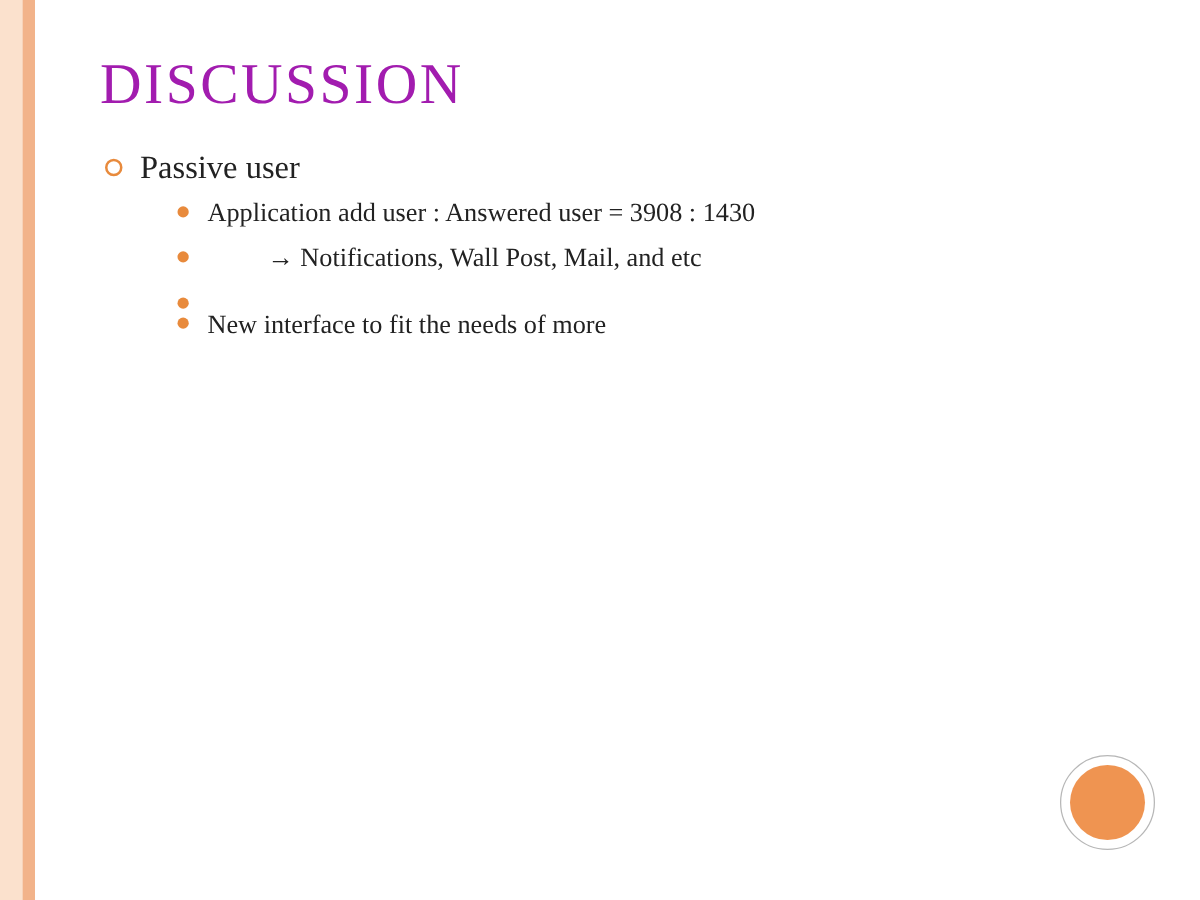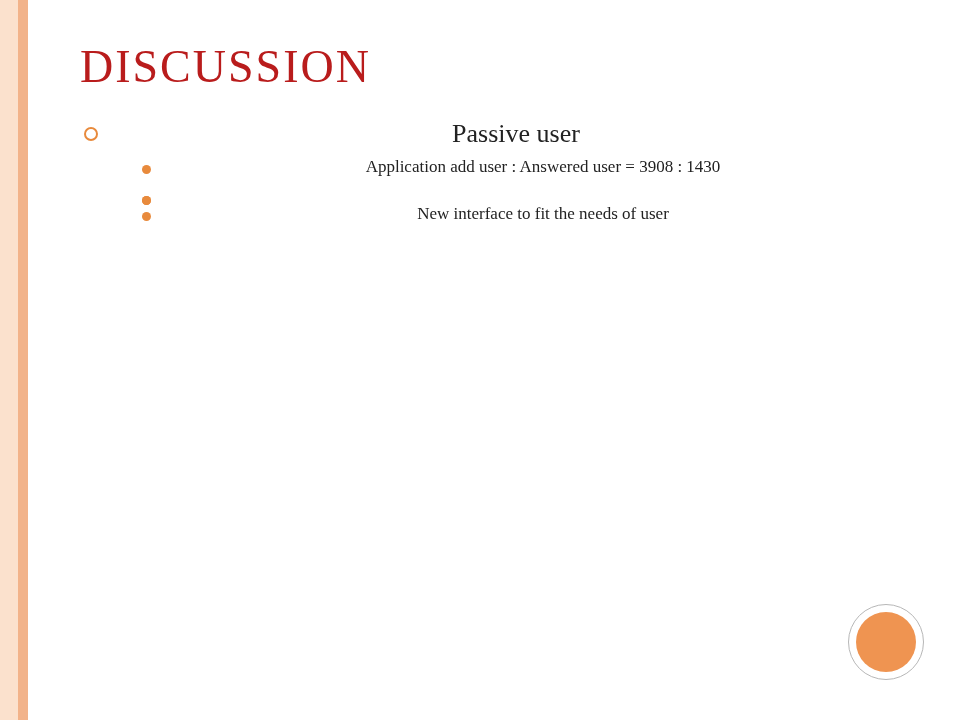--- a/index.html
+++ b/index.html
@@ -23,52 +23,51 @@
     background: #f2b38a;
   }
   .content {
     position: absolute;
     left: 80px; top: 40px; right: 40px;
   }
   .title {
     font-size: 46px;
     font-weight: 400;
     letter-spacing: 2px;
-    color: #b91c1c;
+    color: #a21caf;
     margin-bottom: 26px;
   }
   .list-l1 {
     list-style: none;
     padding-left: 4px;
   }
   .list-l1 > li {
     position: relative;
     padding-left: 28px;
     font-size: 26px;
     color: #222;
     margin-bottom: 8px;
-    text-align: center;
   }
   .l1-bullet {
     position: absolute;
     left: 0; top: 8px;
     width: 14px; height: 14px;
     border: 2px solid #e88a3c;
     border-radius: 50%;
     background: transparent;
   }
   .list-l2 {
     list-style: none;
     padding-left: 30px;
     margin-top: 6px;
   }
   .list-l2 > li {
     position: relative;
     padding-left: 24px;
-    font-size: 17px;
+    font-size: 21px;
     color: #222;
     line-height: 1.45;
     margin-bottom: 6px;
   }
   .l2-bullet {
     position: absolute;
     left: 0; top: 10px;
     width: 9px; height: 9px;
     border-radius: 50%;
     background: #e88a3c;
@@ -108,28 +107,29 @@
       <span class="l1-bullet"></span>
       <span>Passive user</span>
 
       <ul class="list-l2">
         <li>
           <span class="l2-bullet"></span>
           <span>Application add user : Answered user = 3908 : 1430</span>
         </li>
         <li>
           <span class="l2-bullet"></span>
+          <span class="sub-indent">→ Notifications, Wall Post, Mail, and etc</span>
         </li>
         <li>
           <span class="l2-bullet"></span>
         </li>
         <li class="gap"></li>
         <li>
           <span class="l2-bullet"></span>
-          <span>New interface to fit the needs of user</span>
+          <span>New interface to fit the needs of more</span>
         </li>
       </ul>
     </li>
   </ul>
 </div>
 
 <div class="circle-deco-ring"></div>
 <div class="circle-deco"></div>
 
 </body></html>

